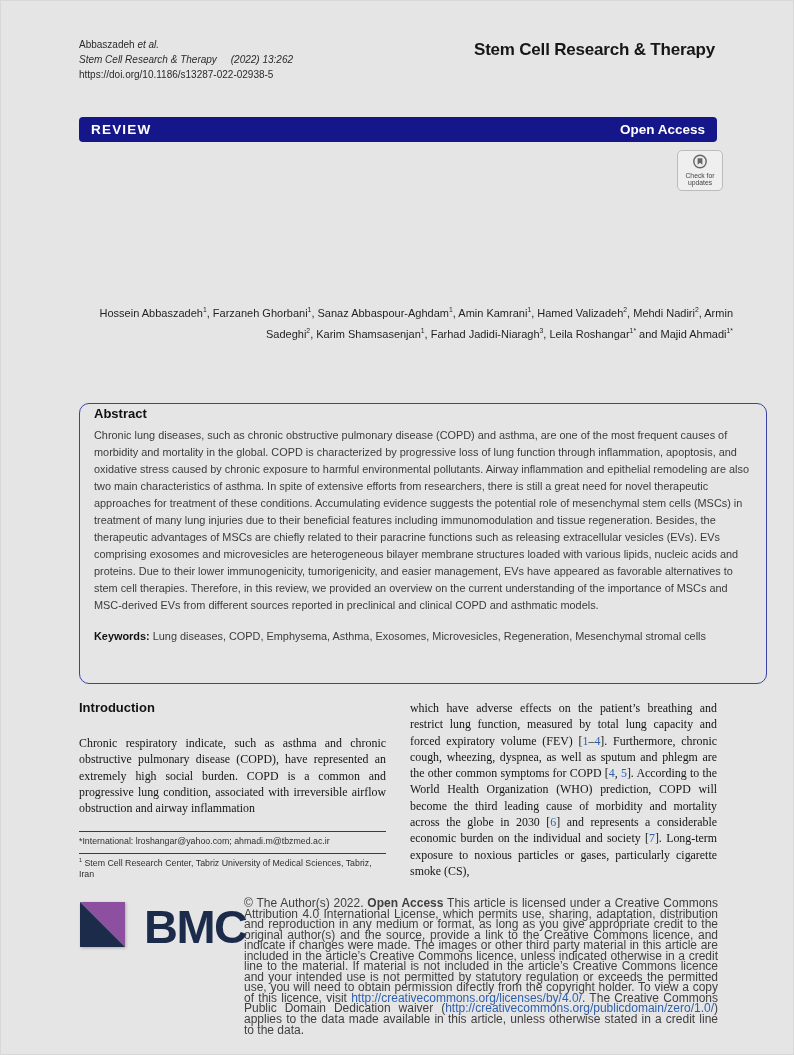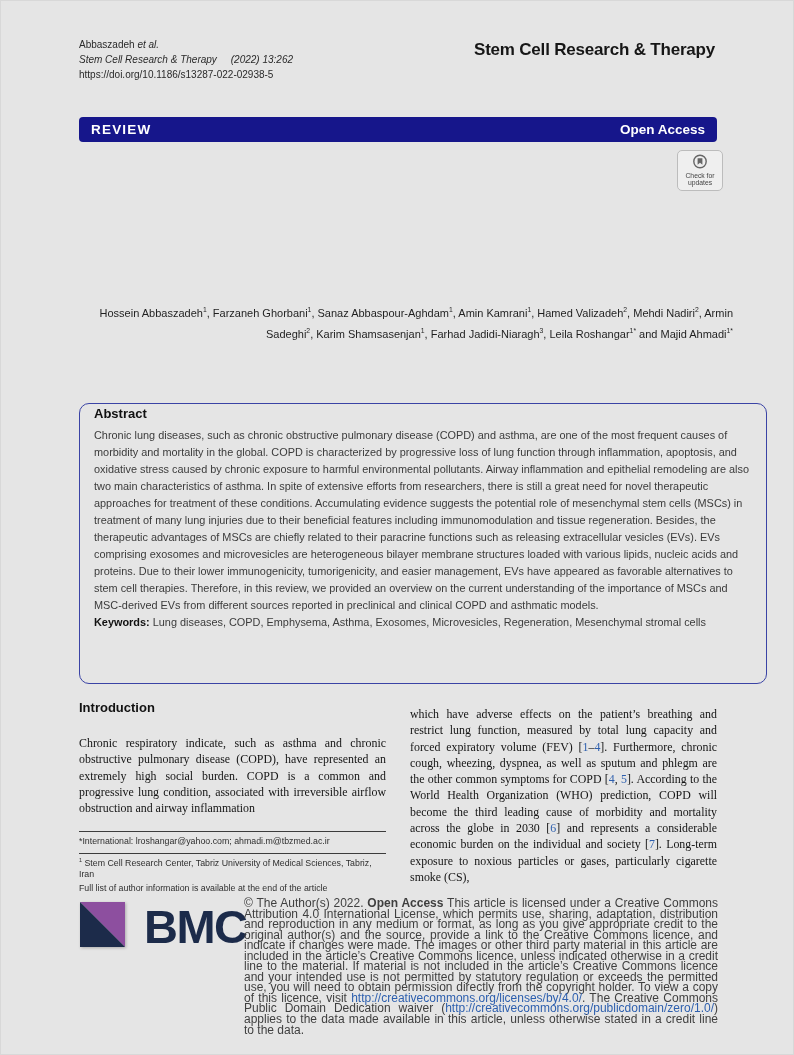--- a/index.html
+++ b/index.html
@@ -48,27 +48,27 @@
 
   .authors{position:absolute;left:96px;top:302px;width:636px;font-size:11px;line-height:20.5px;color:#1f1f1f;text-align:right;}
 
   .abstract-box{
     position:absolute;left:78px;top:402px;width:688px;height:281px;
     border:1.5px solid var(--abstract-border);border-radius:10px;
     padding:2px 14px;
   }
   .abstract-heading{font-size:13px;font-weight:bold;color:#111;margin-bottom:6px;}
   .abstract-body{font-size:10.9px;line-height:17px;color:#3b3b3b;}
-  .abstract-keywords{margin-top:0;font-size:10.9px;line-height:16.1px;color:#3b3b3b;}
+  .abstract-keywords{margin-top:14px;font-size:10.9px;line-height:16.1px;color:#3b3b3b;}
   .abstract-keywords .kw-label{font-weight:bold;color:#111;}
 
   .col-left{position:absolute;left:78px;top:699px;width:307px;}
   .col-right{position:absolute;left:409px;top:699px;width:307px;}
   .section-heading{font-size:13px;font-weight:bold;color:#111;margin-bottom:20px;font-family:"Liberation Sans",sans-serif;}
-  .body-text{font-family:"Liberation Serif",serif;font-size:11.9px;line-height:16.3px;text-align:justify;color:#141414;margin-top:6px;}
+  .body-text{font-family:"Liberation Serif",serif;font-size:11.9px;line-height:16.3px;text-align:justify;color:#141414;}
 
   .footnotes{position:absolute;left:78px;top:830px;width:307px;font-size:8.8px;line-height:11.5px;color:#2e2e2e;}
   .fn-rule{border:0;border-top:1px solid #3c3c3c;height:0;margin:0 0 4px 0;}
   .fn-rule.second{margin-top:5px;}
   .fn-line{margin-bottom:2px;}
 
   .footer-logo{position:absolute;left:79px;top:901px;display:flex;align-items:center;gap:19px;}
   .bmc-square{filter:drop-shadow(1.5px 1.5px 1.5px rgba(0,0,0,0.25));}
   .bmc-wordmark{font-size:47px;font-weight:bold;color:var(--bmc-navy);letter-spacing:-1.5px;line-height:45px;}
 
@@ -120,21 +120,20 @@
   </div>
   <div class="col-right">
     <p class="body-text"><span>which have adverse effects on the patient’s breathing and restrict lung function, measured by total lung capacity and forced expiratory volume (FEV) [</span><span class="rt-link">1</span><span>–</span><span class="rt-link">4</span><span>]. Furthermore, chronic cough, wheezing, dyspnea, as well as sputum and phlegm are the other common symptoms for COPD [</span><span class="rt-link">4</span><span>, </span><span class="rt-link">5</span><span>]. According to the World Health Organization (WHO) prediction, COPD will become the third leading cause of morbidity and mortality across the globe in 2030 [</span><span class="rt-link">6</span><span>] and represents a considerable economic burden on the individual and society [</span><span class="rt-link">7</span><span>]. Long-term exposure to noxious particles or gases, particularly cigarette smoke (CS),</span></p>
   </div>
 
   <div class="footnotes">
     <hr class="fn-rule">
     <div class="fn-line">*International:  lroshangar@yahoo.com; ahmadi.m@tbzmed.ac.ir</div>
     <hr class="fn-rule second">
     <div class="fn-line"><span class="rt-sup">1</span><span> Stem Cell Research Center, Tabriz University of Medical Sciences, Tabriz, Iran</span></div>
-    <div class="fn-line">Full list of author information is available at the end of the article</div>
   </div>
 
   <div class="footer-logo">
     <span>
       <svg class="bmc-square" width="45" height="45" viewBox="0 0 45 45">
         <polygon points="0,0 45,0 45,45" fill="var(--bmc-purple)"></polygon>
         <polygon points="0,0 0,45 45,45" fill="var(--bmc-navy)"></polygon>
       </svg>
     </span>
     <span class="bmc-wordmark">BMC</span>

